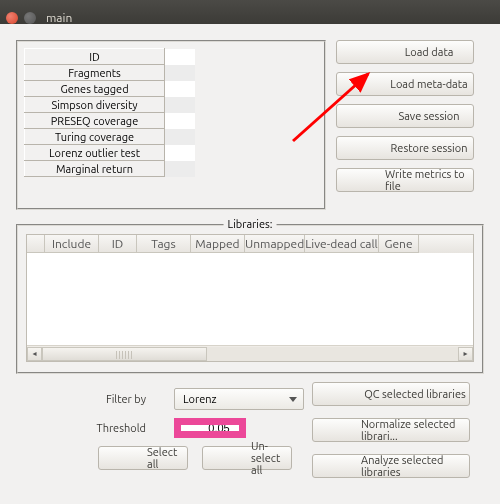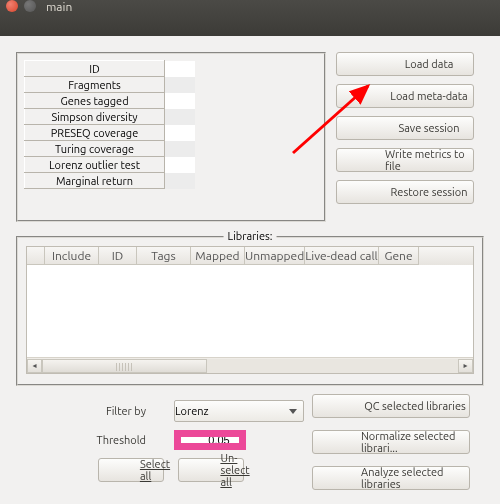--- a/index.html
+++ b/index.html
@@ -8,23 +8,23 @@
     padding: 0;
     font-family: "Ubuntu", "DejaVu Sans", Arial, sans-serif;
     font-size: 11px;
     background: #f2f1f0;
     width: 500px;
     height: 504px;
     overflow: hidden;
   }
   .titlebar {
     background: linear-gradient(to bottom, #4b4a46, #3c3b37);
-    height: 36px;
-    display: flex;
-    align-items: flex-start;
+    height: 24px;
+    display: flex;
+    align-items: flex-end;
     padding: 0 6px;
     gap: 6px;
   }
   .tb-btn {
     width: 12px;
     height: 12px;
     border-radius: 50%;
     display: inline-block;
   }
   .tb-close { background: radial-gradient(circle at 35% 35%, #f08070, #d8452b); }
@@ -190,20 +190,21 @@
   }
   .combo {
     width: 130px;
     height: 22px;
     border: 1px solid #b9b5ac;
     background: linear-gradient(to bottom,#fdfdfc,#eceae5);
     display: flex;
     align-items: center;
     position: relative;
     font-size: 11px;
+    padding-left: 8px;
     border-radius: 2px;
   }
   .combo::after {
     content: "";
     position: absolute;
     right: 6px;
     top: 8px;
     border-left: 4px solid transparent;
     border-right: 4px solid transparent;
     border-top: 5px solid #555;
@@ -226,21 +227,21 @@
     gap: 12px;
     width: 158px;
     justify-content: flex-end;
   }
   .bottom-left-btns {
     display: flex;
     gap: 14px;
     margin-left: 82px;
     margin-top: 6px;
   }
-  .bottom-left-btns .btn { width: 66px; text-decoration: underline; }
+  .bottom-left-btns .btn { width: 90px; }
 
   
   .arrow {
     position: absolute;
     left: 278px;
     top: 42px;
     width: 110px;
     height: 80px;
     pointer-events: none;
   }
@@ -292,22 +293,22 @@
               <td class="lbl">Marginal return</td>
               <td class="val"></td>
             </tr>
           </tbody>
       </table>
     </div>
     <div class="right-buttons">
       <div class="btn">Load data</div>
       <div class="btn">Load meta-data</div>
       <div class="btn">Save session</div>
+      <div class="btn">Restore session</div>
       <div class="btn">Write metrics to file</div>
-      <div class="btn">Restore session</div>
     </div>
   </div>
 
   <svg class="arrow" viewBox="0 0 110 80">
     <defs>
       <marker id="ah" markerWidth="8" markerHeight="8" refX="6" refY="3" orient="auto">
         <path d="M0,0 L7,3 L0,6 Z" fill="#ff0000"></path>
       </marker>
     </defs>
     <line x1="15" y1="75" x2="90" y2="8" stroke="#ff0000" stroke-width="3" marker-end="url(#ah)"></line>

